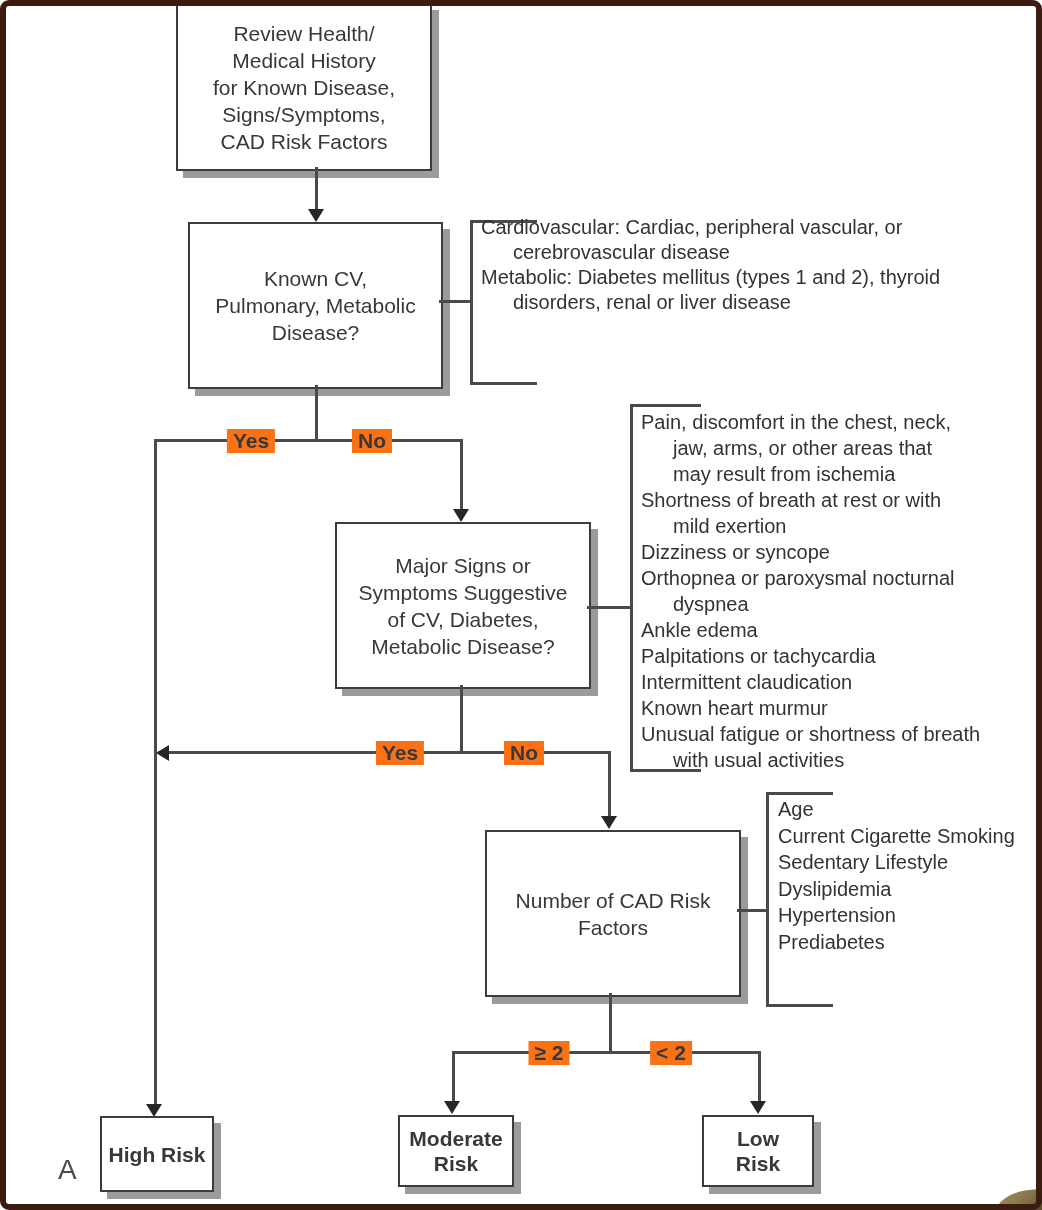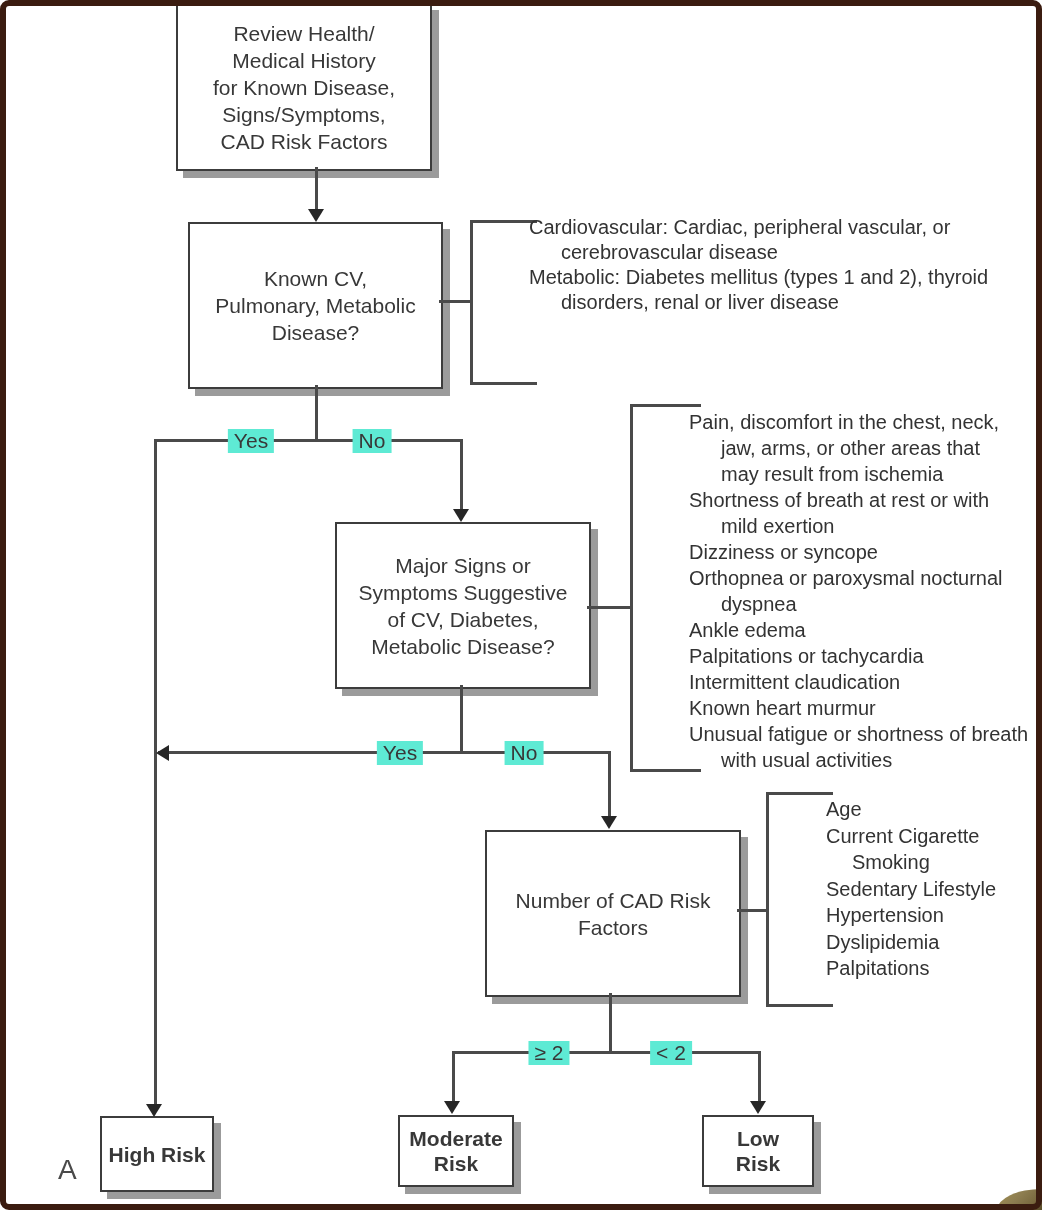--- a/index.html
+++ b/index.html
@@ -18,27 +18,27 @@
   .hline{height:3px;}
   .vline{width:3px;}
   .arrow-down{position:absolute;width:0;height:0;
     border-left:8px solid transparent;border-right:8px solid transparent;
     border-top:13px solid #262626;}
   .arrow-left{position:absolute;width:0;height:0;
     border-top:8px solid transparent;border-bottom:8px solid transparent;
     border-right:13px solid #262626;}
   .bracket{position:absolute;border:3px solid #4a4a4a;border-right:none;}
   .ann{position:absolute;font-size:20px;color:#333333;}
-  .ann .item{padding-left:32px;text-indent:-32px;white-space:pre-line;margin-left:48px;}
+  .ann .item{padding-left:32px;text-indent:-32px;white-space:pre-line;}
   .ann1 .item{line-height:25px;}
   .ann2 .item{line-height:26px;}
   .ann3 .item{line-height:26.5px;padding-left:26px;text-indent:-26px;}
   .lbl{
-    position:absolute;transform:translate(-50%,-50%);background:#5eead4;
-    padding:0 6px;font-weight:normal;font-size:21px;color:#383838;white-space:nowrap;
+    position:absolute;transform:translate(-50%,-50%);background:#f97316;
+    padding:0 6px;font-weight:bold;font-size:21px;color:#383838;white-space:nowrap;
   }
   .fig-label{position:absolute;font-size:28px;color:#4a4a4a;}
   .page-frame{
     position:absolute;left:0;top:0;right:0;bottom:0;border:6px solid #3b1c10;
     border-radius:9px;pointer-events:none;z-index:10;
   }
   .page-curl{
     position:absolute;left:997px;top:1189px;width:45px;height:21px;z-index:5;
     background:linear-gradient(135deg,#a39254 0%,#8d7d50 45%,#7a6a40 75%,#564a28 100%);
     border-top-left-radius:100% 100%;
@@ -137,21 +137,21 @@
   <div class="item">Intermittent claudication</div>
   <div class="item">Known heart murmur</div>
   <div class="item">Unusual fatigue or shortness of breath
 with usual activities</div>
 </div>
 
 <div class="ann ann3" style="left:778px;top:796px;width:255px;">
   <div class="item">Age</div>
   <div class="item">Current Cigarette Smoking</div>
   <div class="item">Sedentary Lifestyle</div>
+  <div class="item">Dyslipidemia</div>
   <div class="item">Hypertension</div>
-  <div class="item">Dyslipidemia</div>
-  <div class="item">Palpitations</div>
+  <div class="item">Prediabetes</div>
 </div>
 
 <div class="fig-label" style="left:58px;top:1154px;">A</div>
 
 <div class="page-curl"></div>
 <div class="page-frame"></div>
 
 </body></html>

